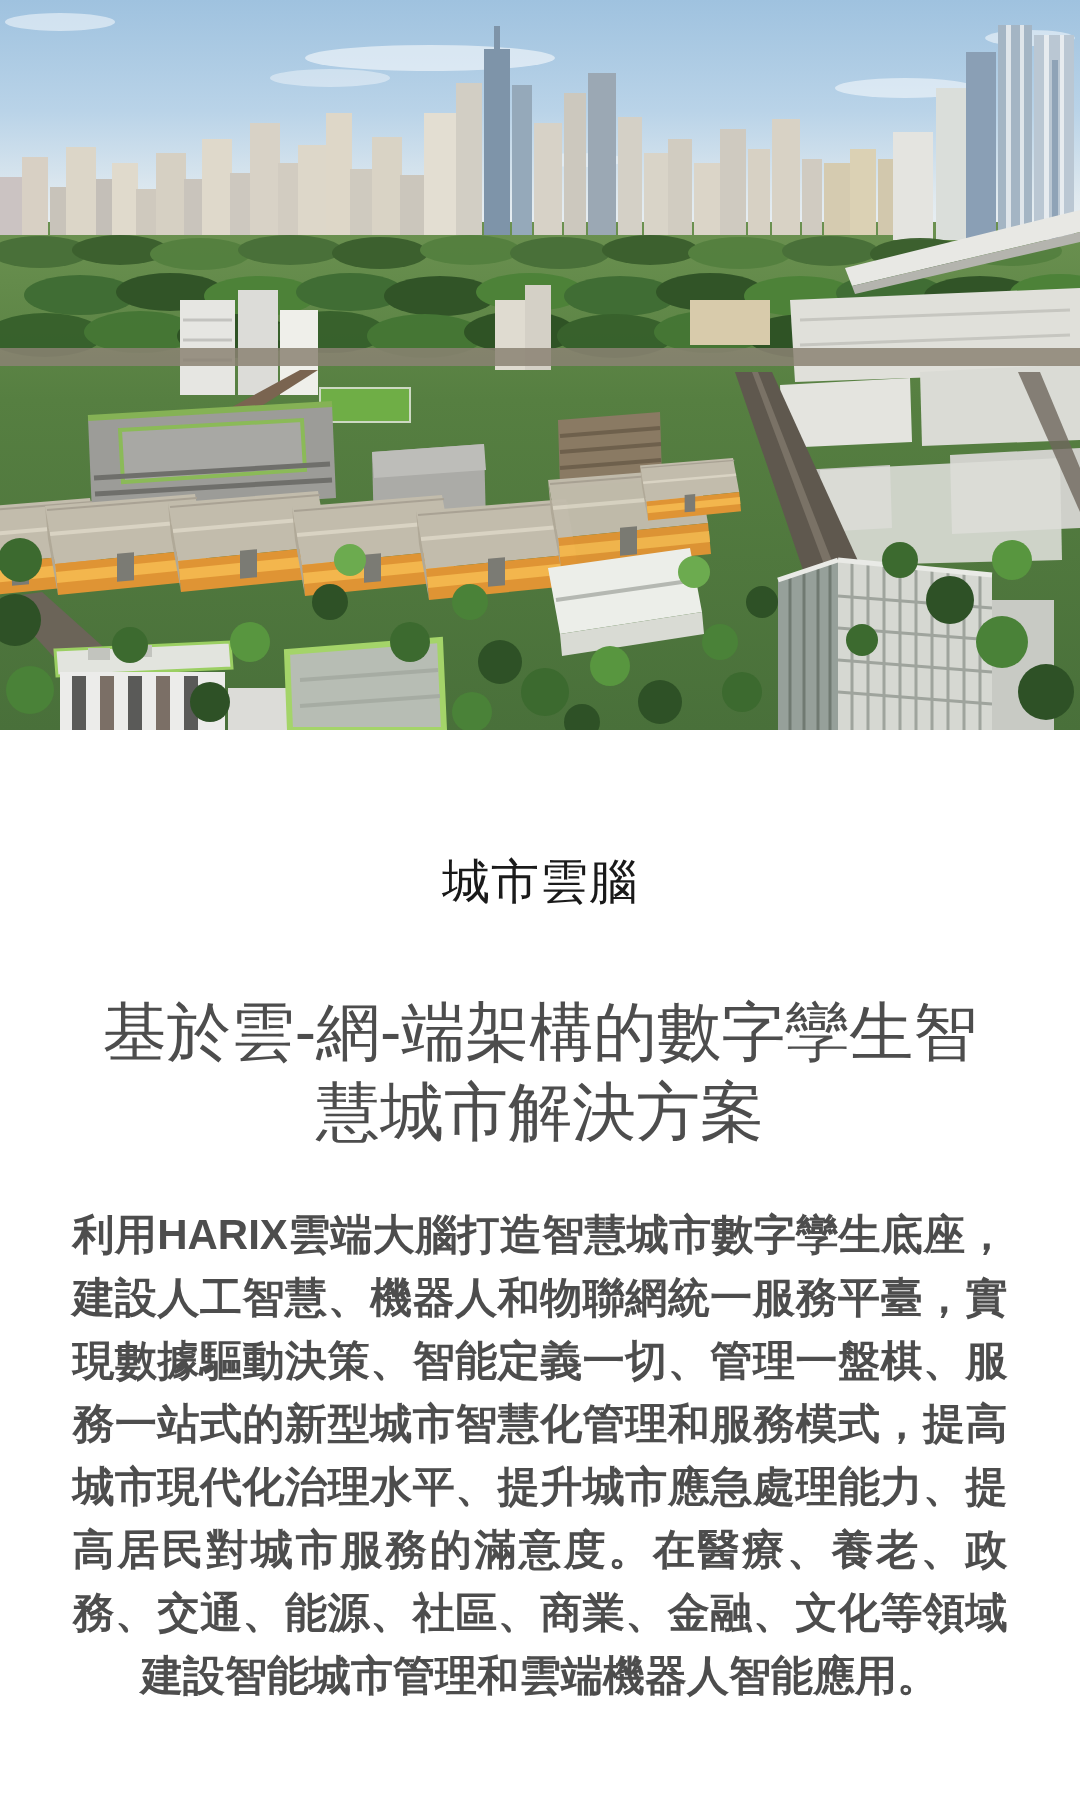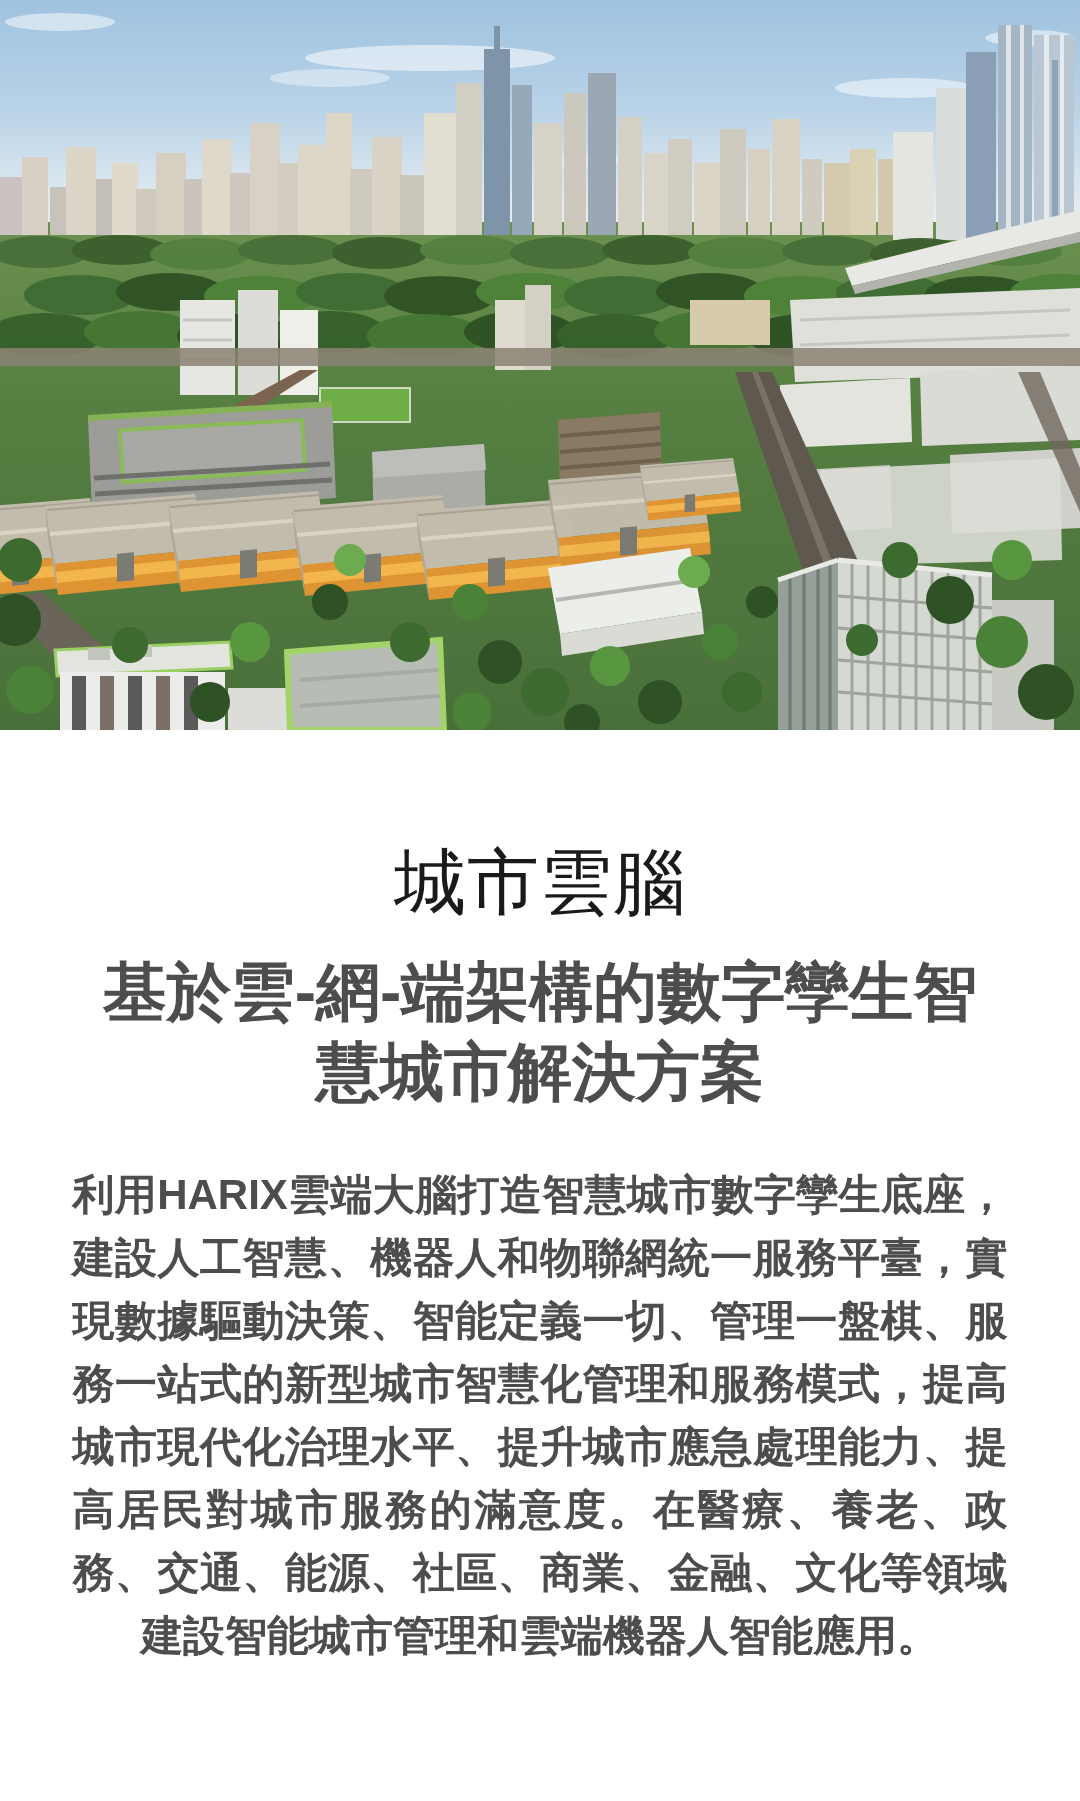--- a/index.html
+++ b/index.html
@@ -4,33 +4,33 @@
 <style>
   html,body{margin:0;padding:0;background:#ffffff;}
   body{width:1080px;font-family:"Liberation Sans","DejaVu Sans",sans-serif;}
   .page{width:1080px;height:1801px;background:#ffffff;overflow:hidden;position:relative;}
   .hero{margin:0;width:1080px;height:730px;overflow:hidden;display:block;line-height:0;}
   .hero svg{display:block;}
   .content{width:1080px;}
   .page-title{
     margin:100px 0 0 0;
     text-align:center;
-    font-size:72px;
+    font-size:48px;
     line-height:104px;
     font-weight:500;
     color:#1a1a1a;
     letter-spacing:1px;
   }
   .page-subtitle{
-    margin:18px auto 0 auto;
+    margin:58px auto 0 auto;
     max-width:900px;
     text-align:center;
     font-size:64px;
     line-height:80px;
-    font-weight:700;
+    font-weight:400;
     color:#4d4d4d;
   }
   .body-paragraph{
     width:935px;
     margin:51px auto 0 auto;
     font-size:42px;
     line-height:63px;
     color:#4d4d4d;
     text-align:justify;
     text-align-last:center;

